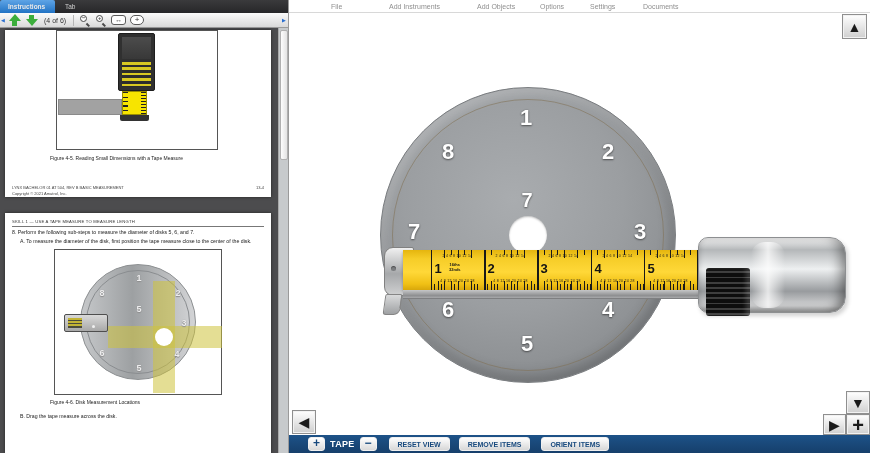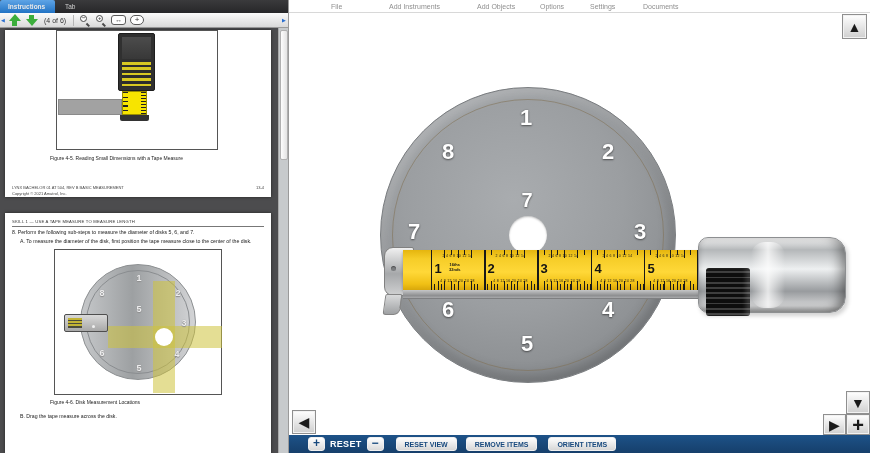--- a/index.html
+++ b/index.html
@@ -289,20 +289,20 @@
 
       <div class="pan-btn pan-up">▲</div>
       <div class="pan-btn pan-down">▼</div>
       <div class="pan-btn pan-left">◀</div>
       <div class="pan-btn pan-right">▶</div>
       <div class="pan-btn pan-plus">+</div>
     </div>
 
     <div class="bottom-bar">
       <span class="zbtn">+</span>
-      <span class="zlabel">RESET</span>
+      <span class="zlabel">TAPE</span>
       <span class="zbtn">−</span>
       <span class="bb-btn b0">RESET VIEW</span>
       <span class="bb-btn b1">REMOVE ITEMS</span>
       <span class="bb-btn b2">ORIENT ITEMS</span>
     </div>
   </div>
 </div>
 
 </body></html>

